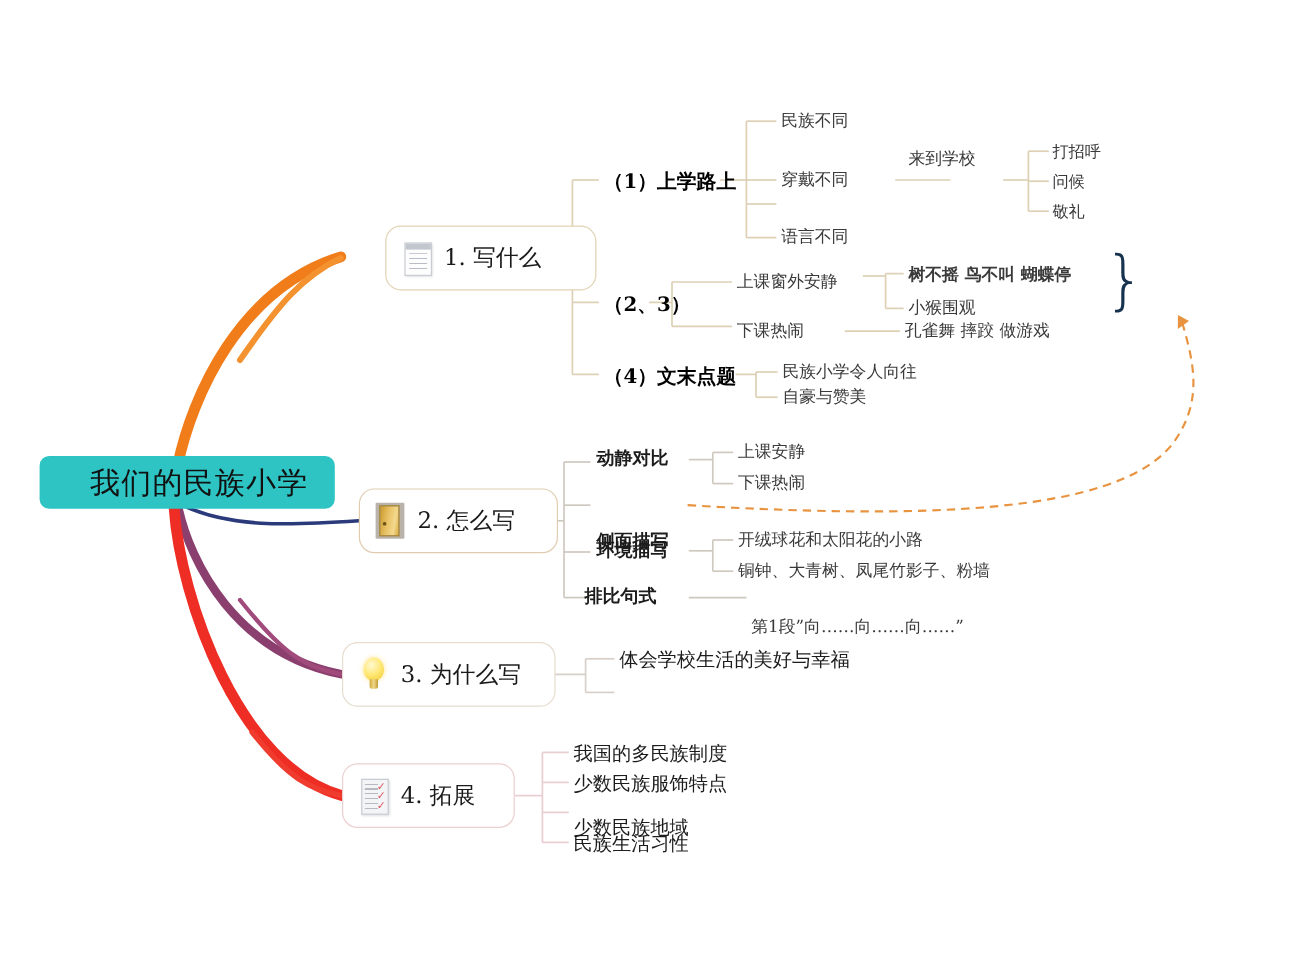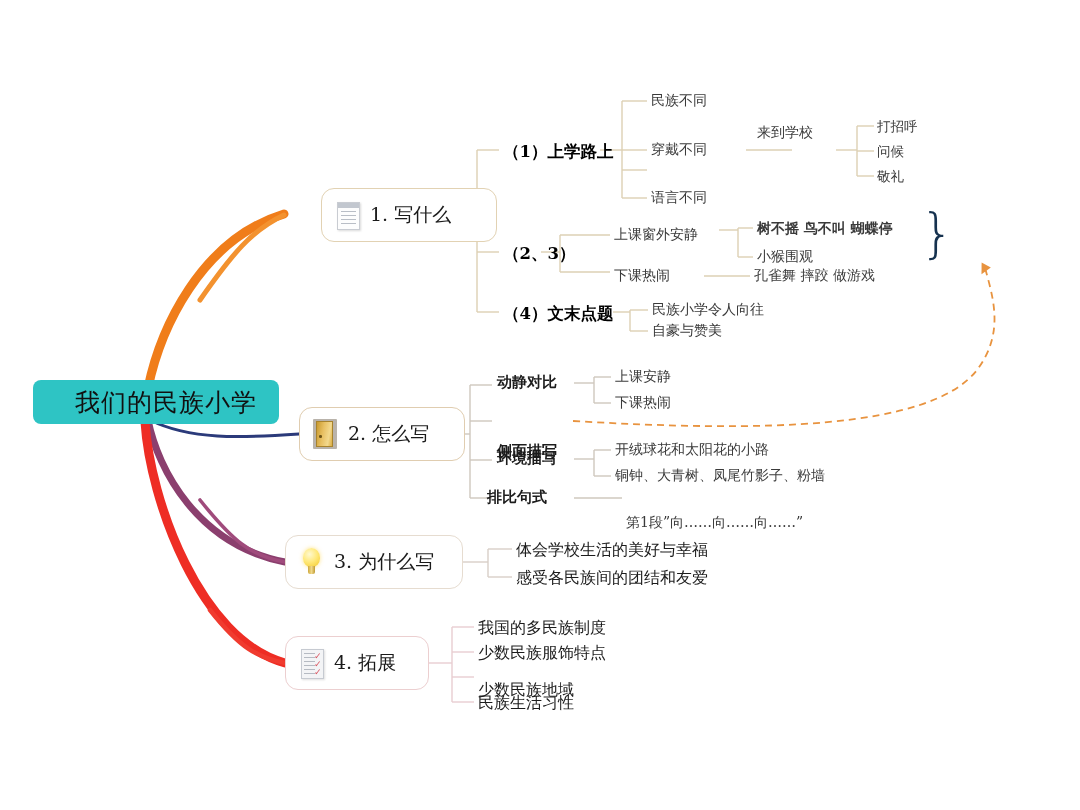--- a/index.html
+++ b/index.html
@@ -374,21 +374,20 @@
 
   <div class="lbl lv3" style="left:615px; top:368px;">上课安静</div>
   <div class="lbl lv3" style="left:615px; top:394px;">下课热闹</div>
 
   <div class="lbl lv3" style="left:615px; top:441px;">开绒球花和太阳花的小路</div>
   <div class="lbl lv3" style="left:615px; top:467px;">铜钟、大青树、凤尾竹影子、粉墙</div>
 
   <div class="lbl lv3" style="left:626px; top:476px;margin-top:38px;">第1段”向……向……向……”</div>
 
   <div class="lbl lv2b" style="left:516px; top:540px;">体会学校生活的美好与幸福</div>
-  <div class="lbl lv2b" style="left:516px; top:568px;">感受各民族间的团结和友爱</div>
 
   <div class="lbl lv2b" style="left:478px; top:618px;">我国的多民族制度</div>
   <div class="lbl lv2b" style="left:478px; top:643px;">少数民族服饰特点</div>
   <div class="lbl lv2b" style="left:478px; top:668px;margin-top:12px;">少数民族地域</div>
   <div class="lbl lv2b" style="left:478px; top:693px;">民族生活习性</div>
 
   <div class="brace" style="left:920px; top:202px;">}</div>
 
 </div>
 

